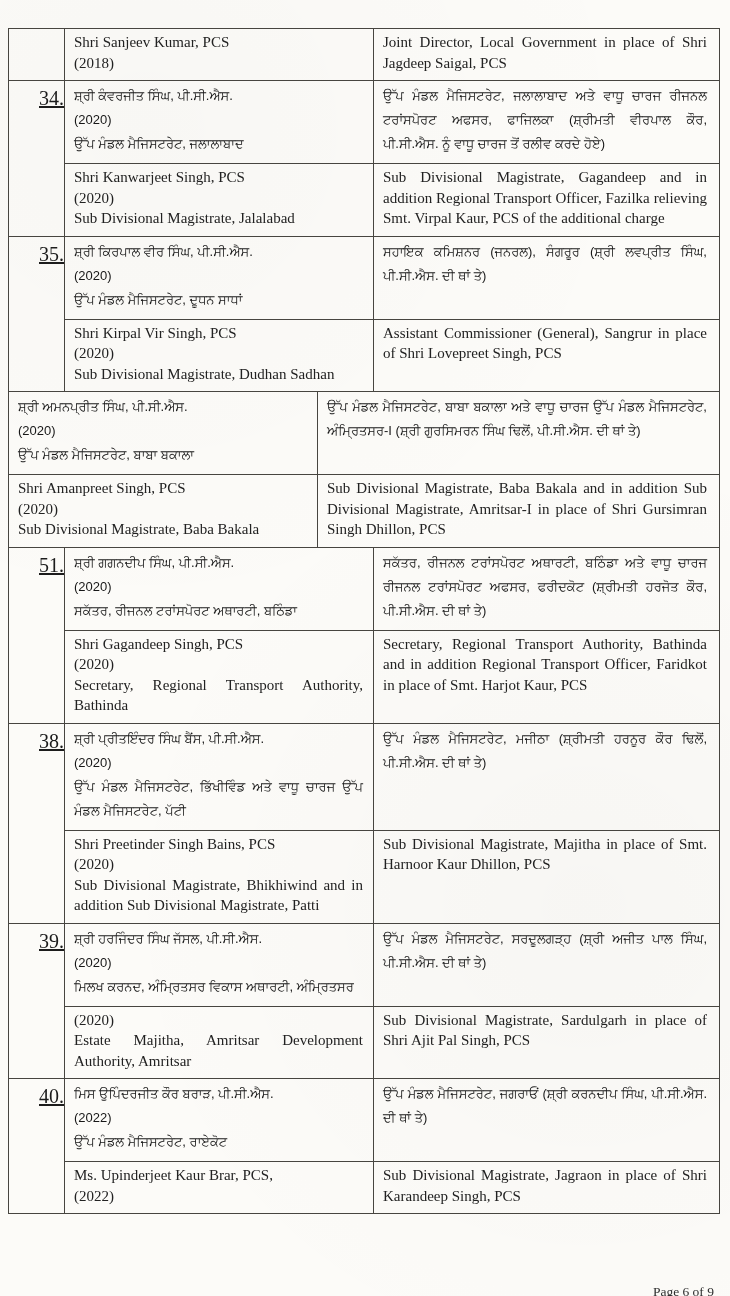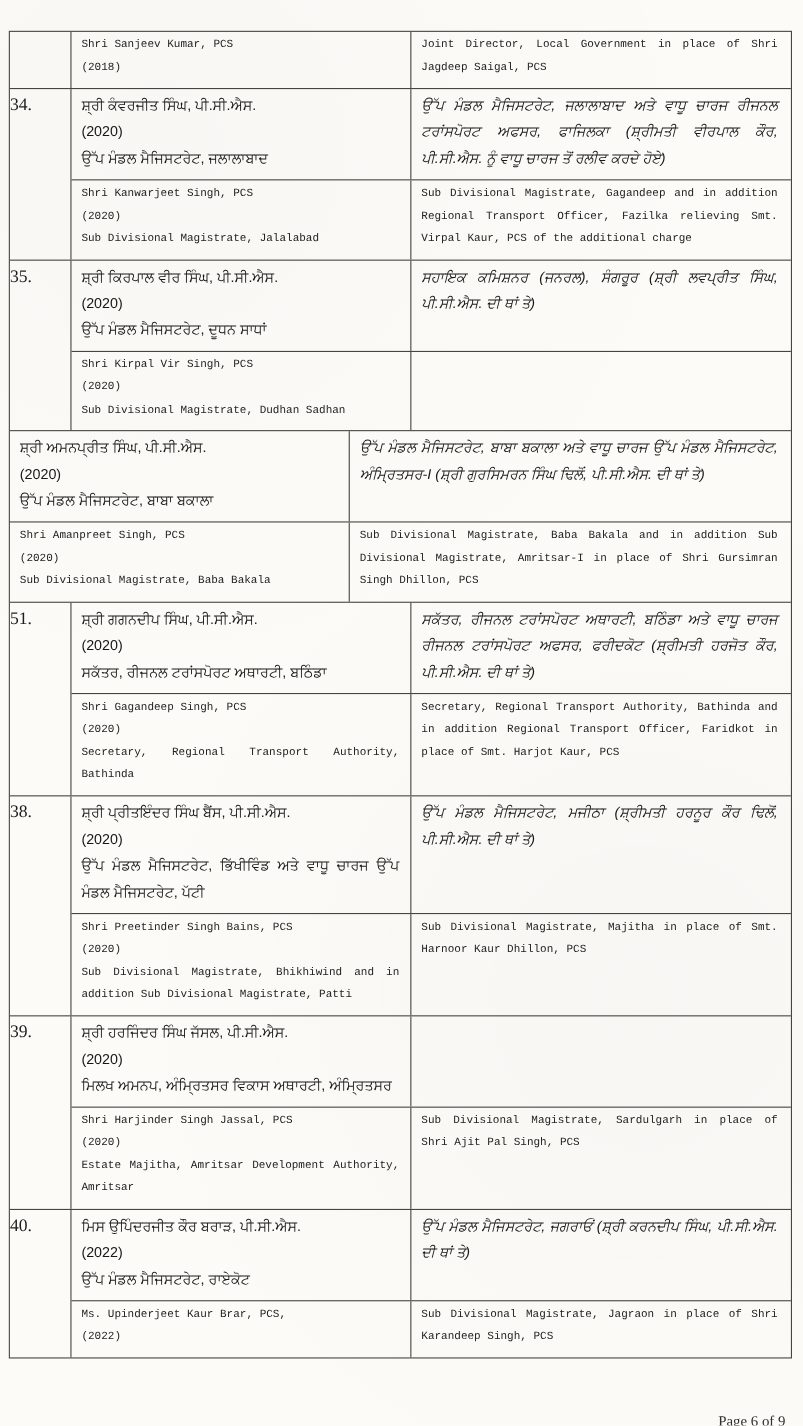--- a/index.html
+++ b/index.html
@@ -35,24 +35,25 @@
     display: flex;
     align-items: stretch;
   }
   .entry + .entry {
     border-top: 1px solid #474540;
   }
   .serial-cell {
     width: 55px;
     flex: 0 0 55px;
     border-right: 1px solid #474540;
-    text-align: left;
+    text-align: right;
     padding-top: 6px;
     font-family: "Liberation Serif", "DejaVu Serif", serif;
-    font-size: 16px;
+    font-size: 20px;
+    text-decoration: underline;
   }
   .subrows {
     flex: 1;
     display: flex;
     flex-direction: column;
     min-width: 0;
   }
   .subrow {
     display: flex;
     align-items: stretch;
@@ -67,42 +68,42 @@
     border-right: 1px solid #474540;
     padding: 3px 10px 7px 9px;
     box-sizing: border-box;
   }
   .posting-cell {
     flex: 1;
     padding: 3px 12px 7px 9px;
     min-width: 0;
   }
   .subrow.en {
-    font-family: Liberation Mono, monospace;
-    font-size: 10px;
+    font-family: Liberation Serif, serif;
+    font-size: 15px;
     line-height: 20.5px;
     color: #222;
   }
   .subrow.pa {
     font-family: "Liberation Sans", "DejaVu Sans", sans-serif;
     font-size: 13px;
     line-height: 24px;
     font-weight: 500;
     color: #171717;
   }
   .officer-designation,
   .posting-text {
     text-align: justify;
     margin: 0;
   }
   .officer-name, .batch-year {
     white-space: nowrap;
     overflow: hidden;
   }
-  .subrow.pa .posting-cell { min-height: 52px; font-style: italic; }
+  .subrow.pa .posting-cell { min-height: 52px; }
   .page-footer {
     position: absolute;
     top: 1284px;
     right: 16px;
     font-family: "Liberation Serif", "DejaVu Serif", serif;
     font-size: 13.5px;
     color: #2e2e2e;
   }
 </style>
 </head>
@@ -161,20 +162,23 @@
             <div class="posting-cell">
               <p class="posting-text">ਸਹਾਇਕ ਕਮਿਸ਼ਨਰ (ਜਨਰਲ), ਸੰਗਰੂਰ (ਸ਼੍ਰੀ ਲਵਪ੍ਰੀਤ ਸਿੰਘ, ਪੀ.ਸੀ.ਐਸ. ਦੀ ਥਾਂ ਤੇ)</p>
             </div>
           </div>
           <div class="subrow en">
             <div class="officer-cell">
               <div class="officer-name">Shri Kirpal Vir Singh, PCS</div>
               <div class="batch-year">(2020)</div>
               <div class="officer-designation">Sub Divisional Magistrate, Dudhan Sadhan</div>
             </div>
+            <div class="posting-cell">
+              <p class="posting-text">Assistant Commissioner (General), Sangrur in place of Shri Lovepreet Singh, PCS</p>
+            </div>
           </div>
         </div>
       </div>
       <div class="entry">
         <div class="subrows">
           <div class="subrow pa" lang="pa">
             <div class="officer-cell">
               <div class="officer-name">ਸ਼੍ਰੀ ਅਮਨਪ੍ਰੀਤ ਸਿੰਘ, ਪੀ.ਸੀ.ਐਸ.</div>
               <div class="batch-year">(2020)</div>
               <div class="officer-designation">ਉੱਪ ਮੰਡਲ ਮੈਜਿਸਟਰੇਟ, ਬਾਬਾ ਬਕਾਲਾ</div>
@@ -245,26 +249,28 @@
           </div>
         </div>
       </div>
       <div class="entry">
         <div class="serial-cell">39.</div>
         <div class="subrows">
           <div class="subrow pa" lang="pa">
             <div class="officer-cell">
               <div class="officer-name">ਸ਼੍ਰੀ ਹਰਜਿੰਦਰ ਸਿੰਘ ਜੱਸਲ, ਪੀ.ਸੀ.ਐਸ.</div>
               <div class="batch-year">(2020)</div>
-              <div class="officer-designation">ਮਿਲਖ ਅਮਨਪ, ਅੰਮ੍ਰਿਤਸਰ ਵਿਕਾਸ ਅਥਾਰਟੀ, ਅੰਮ੍ਰਿਤਸਰ</div>
-            </div>
-          </div>
-          <div class="subrow en">
-            <div class="officer-cell">
-              <div class="officer-name">Shri Harjinder Singh Jassal, PCS</div>
+              <div class="officer-designation">ਮਿਲਖ ਕਰਨਦ, ਅੰਮ੍ਰਿਤਸਰ ਵਿਕਾਸ ਅਥਾਰਟੀ, ਅੰਮ੍ਰਿਤਸਰ</div>
+            </div>
+            <div class="posting-cell">
+              <p class="posting-text">ਉੱਪ ਮੰਡਲ ਮੈਜਿਸਟਰੇਟ, ਸਰਦੂਲਗੜ੍ਹ (ਸ਼੍ਰੀ ਅਜੀਤ ਪਾਲ ਸਿੰਘ, ਪੀ.ਸੀ.ਐਸ. ਦੀ ਥਾਂ ਤੇ)</p>
+            </div>
+          </div>
+          <div class="subrow en">
+            <div class="officer-cell">
               <div class="batch-year">(2020)</div>
               <div class="officer-designation">Estate Majitha, Amritsar Development Authority, Amritsar</div>
             </div>
             <div class="posting-cell">
               <p class="posting-text">Sub Divisional Magistrate, Sardulgarh in place of Shri Ajit Pal Singh, PCS</p>
             </div>
           </div>
         </div>
       </div>
       <div class="entry">

